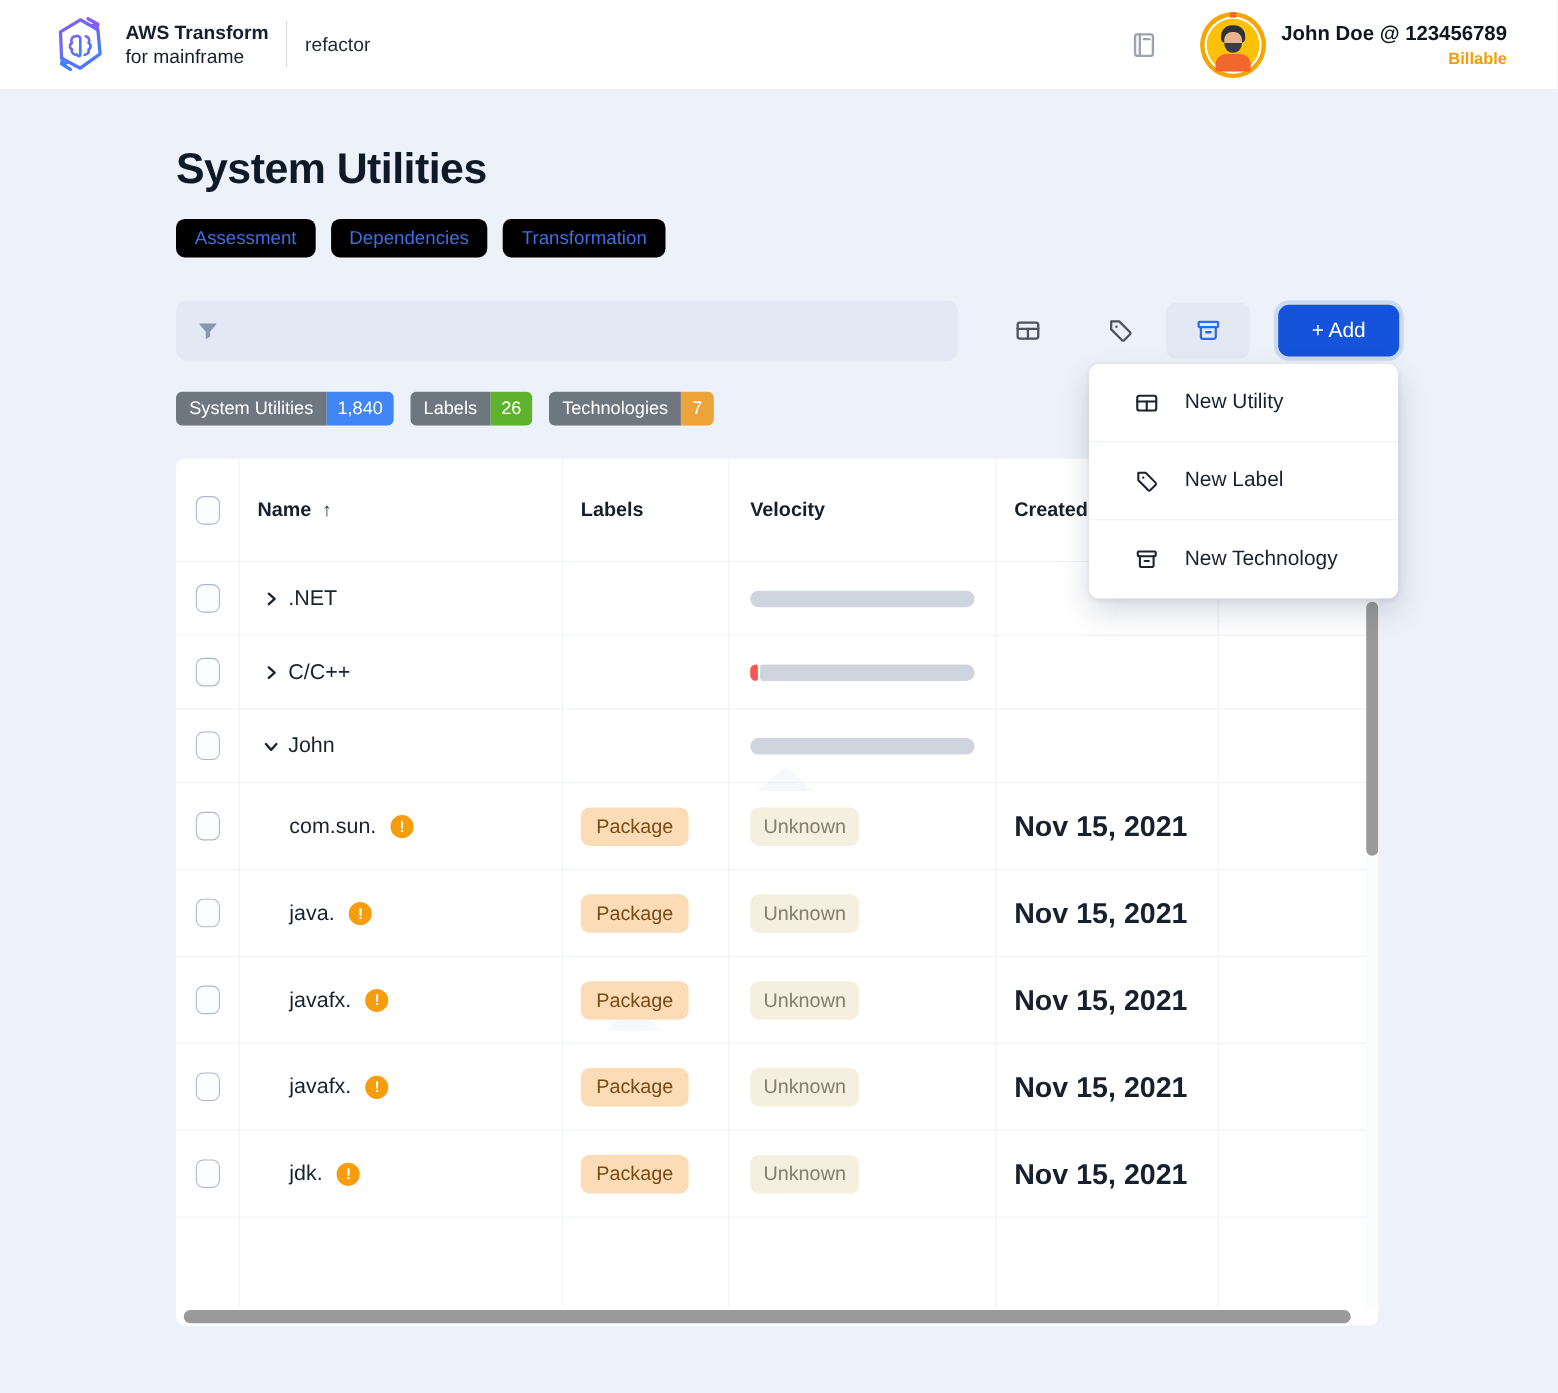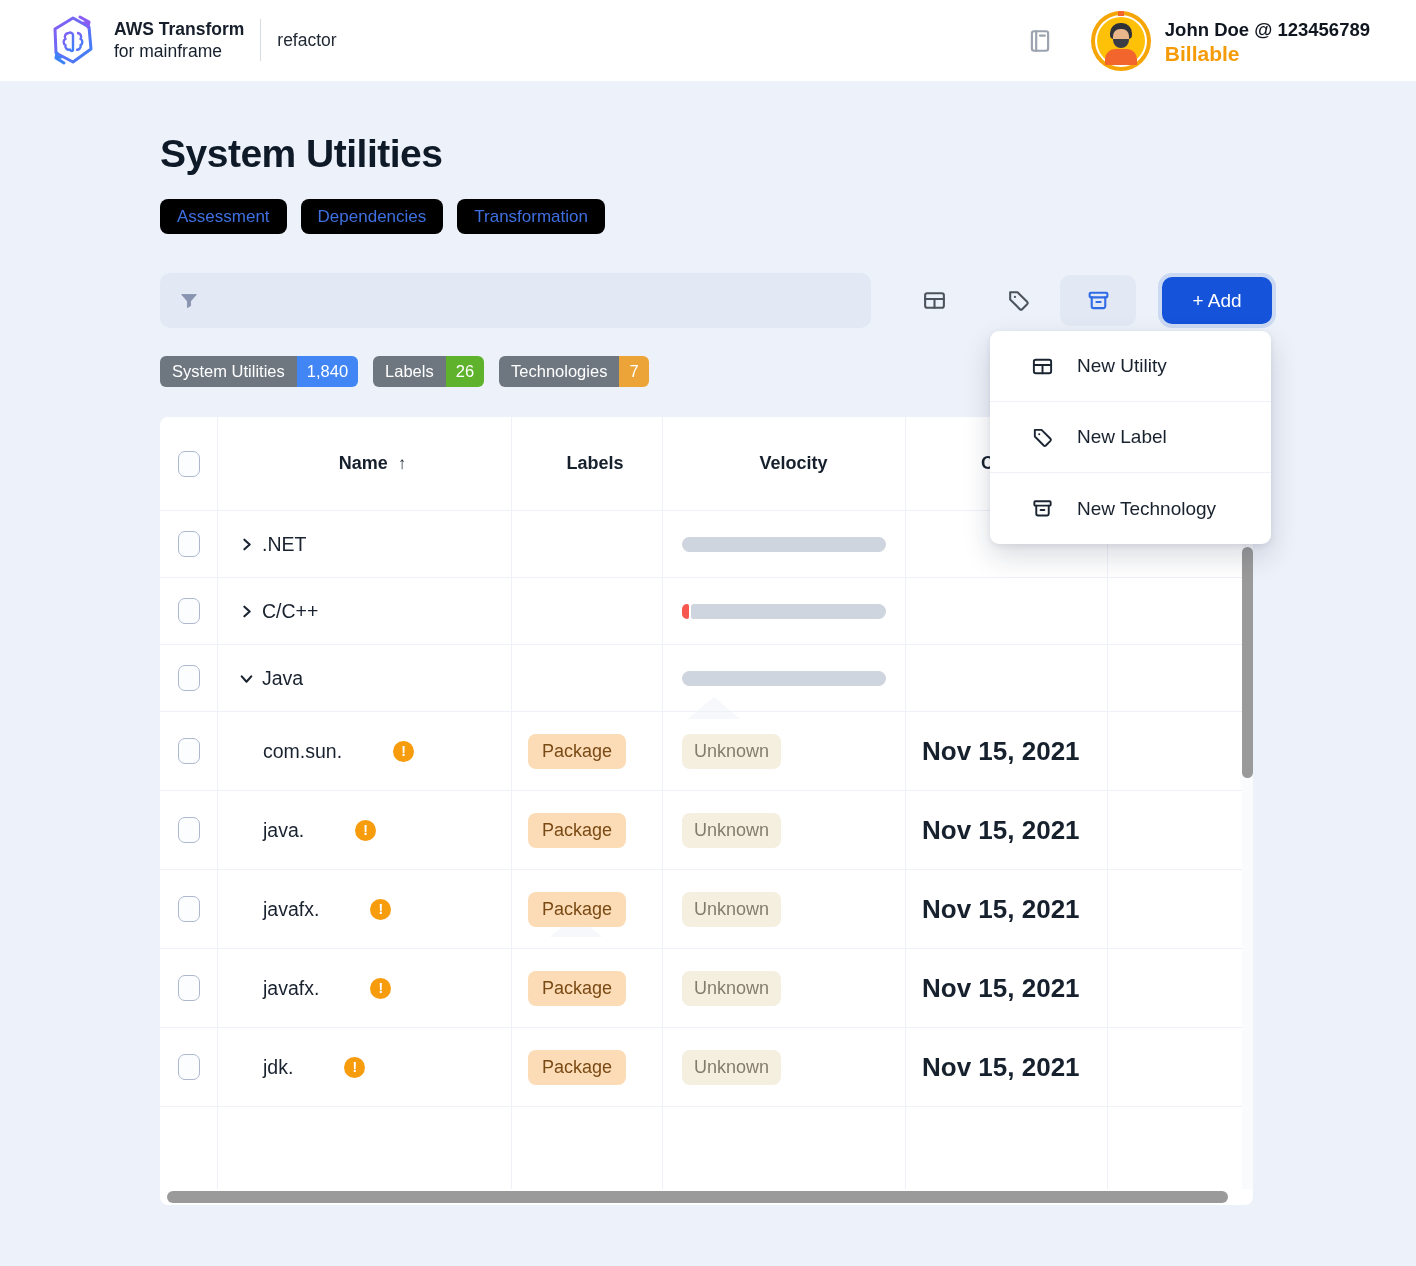--- a/index.html
+++ b/index.html
@@ -21,21 +21,21 @@
   .doc-btn { background:none; border:none; margin-right:38px; cursor:pointer; display:flex; }
   .avatar { position:relative; width:60px; height:60px; border-radius:50%; background:#f5a506; overflow:hidden; flex:none; }
   .avatar .inner { position:absolute; inset:6px; border-radius:50%; background:#fec107; box-shadow:0 0 0 2px #ffffff; }
   .avatar .hair { position:absolute; left:19px; top:12px; width:22px; height:16px; border-radius:10px 10px 4px 4px; background:#2e3138; }
   .avatar .face { position:absolute; left:22px; top:18px; width:16px; height:17px; border-radius:7px; background:#e8b68a; }
   .avatar .beard { position:absolute; left:22px; top:28px; width:16px; height:9px; border-radius:0 0 8px 8px; background:#3a3d44; }
   .avatar .shirt { position:absolute; left:14px; top:38px; width:32px; height:16px; border-radius:10px 10px 0 0; background:#f2662e; }
   .avatar .notch { position:absolute; left:27px; top:0; width:6px; height:5px; background:#f2662e; }
   .user-block { margin-left:14px; }
   .user-name { font-size:18.5px; font-weight:600; color:#10161f; line-height:26px; }
-  .billing { font-size:21px; font-weight:700; color:#f59b08; line-height:22px; }
+  .billing { font-size:15px; font-weight:700; color:#f59b08; line-height:22px;text-align:right; }
 
   
   .page-title { position:absolute; left:160px; top:132px; font-size:39px; font-weight:800; letter-spacing:-0.5px; color:#0f1a28; }
   .tabs { position:absolute; left:160px; top:199px; display:flex; gap:14px; }
   .tab { height:35px; padding:0 17px; border:none; border-radius:8px; background:#000000; color:#3e6fe1; font-size:17px; font-family:inherit; display:flex; align-items:center; cursor:pointer; }
 
   
   .filter-bar { position:absolute; left:160px; top:273px; width:711px; height:55px; background:#e3e9f4; border-radius:10px; display:flex; align-items:center; padding:0 18px; }
   .filter-bar input { flex:1; margin-left:14px; border:none; background:transparent; outline:none; font-size:18.5px; font-family:inherit; color:#45506b; }
   .filter-bar input::placeholder { color:#8e9ab5; }
@@ -49,30 +49,30 @@
   .badges { position:absolute; left:160px; top:356px; display:flex; gap:15px; }
   .badge { display:flex; height:31px; border-radius:6px; overflow:hidden; font-size:16.5px; }
   .badge-label { background:#6e7680; color:#ffffff; display:flex; align-items:center; padding:0 12px; }
   .badge-value { color:#ffffff; display:flex; align-items:center; padding:0 10px; font-weight:400; }
 
   
   .table { position:absolute; left:160px; top:417px; width:1093px; height:788px; background:#ffffff; border-radius:8px; overflow:hidden; }
   .vline { position:absolute; top:0; width:1px; height:772px; background:#eef1f7; z-index:1; }
   .trow { position:relative; display:grid; grid-template-columns:57px 294px 151px 243px 202px 146px; align-items:center; border-bottom:1px solid #eef1f7; z-index:2; }
   .thead { height:94px; font-size:18px; font-weight:700; color:#16202d; }
-  .thead .hcell { padding-left:17px; display:flex; align-items:center; gap:10px;justify-content:center; }
+  .thead .hcell { padding-left:17px; display:flex; align-items:center; gap:10px; }
   .thead .hcell.vel { padding-left:20px; }
   .sort-arrow { font-size:17px; font-weight:400; color:#222c3a; }
   .trow.parent { height:67px; }
   .trow.child { height:79px; }
   .cb-cell { display:flex; justify-content:center; }
   .checkbox { width:22px; height:26px; border:1.5px solid #adb8cf; border-radius:7px; background:#fcfdff; cursor:pointer; }
   .name-cell { display:flex; align-items:center; font-size:19.5px; color:#19222f; font-weight:500; }
   .parent .name-cell { padding-left:21px; }
-  .child .name-cell { padding-left:46px;gap:38px; }
+  .child .name-cell { padding-left:46px; }
   .chev { display:flex; margin-right:7px; cursor:pointer; }
   .warn { width:21px; height:21px; border-radius:50%; background:#f69c0d; color:#ffffff; font-size:14px; font-weight:700; display:flex; align-items:center; justify-content:center; margin-left:13px; }
   .chip { display:inline-flex; align-items:center; border-radius:8px; font-size:18px; padding:7px 14px; }
   .chip.package { background:#fcdcb6; color:#7a4a15; margin-left:17px; }
   .chip.unknown { background:#f5efe0; color:#837d6e; margin-left:20px; padding:7px 12px; }
   .bar { display:flex; gap:2px; width:204px; height:15px; margin-left:20px; }
   .bar-red { height:15px; background:#f8574f; border-radius:8px 3px 3px 8px; flex:none; }
   .bar-gray { height:15px; background:#cfd5de; border-radius:8px; flex:1; }
   .bar.has-red .bar-gray { border-radius:3px 8px 8px 3px; }
   .created-cell { font-size:26px; font-weight:600; color:#17212e; padding-left:17px; }
@@ -266,21 +266,21 @@
         <div class="trow parent">
           <div class="cb-cell">
             <div class="checkbox"></div>
           </div>
           <div class="name-cell">
             <span class="chev">
               <svg width="17" height="17" viewBox="0 0 16 16" fill="none" stroke="#1b2532" stroke-width="2" stroke-linecap="round" stroke-linejoin="round">
                 <polyline points="3.5,6 8,11 12.5,6"></polyline>
               </svg>
             </span>
-            <span>Java</span>
+            <span>John</span>
           </div>
           <div></div>
           <div>
             <div class="bar">
               <div class="bar-gray"></div>
             </div>
           </div>
           <div></div>
           <div></div>
         </div>

